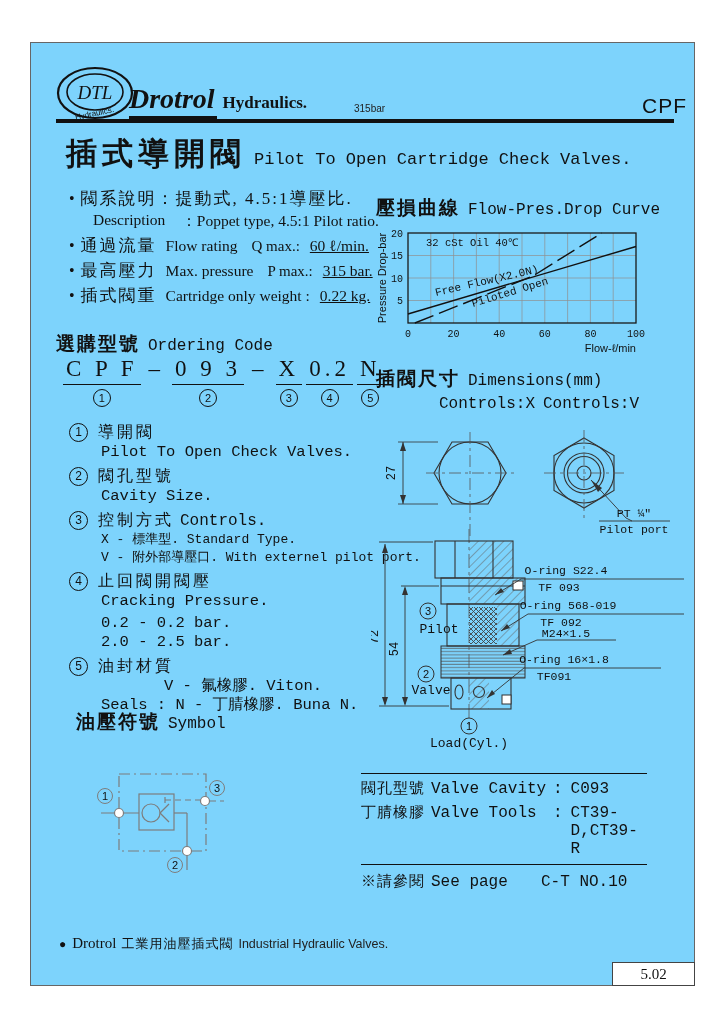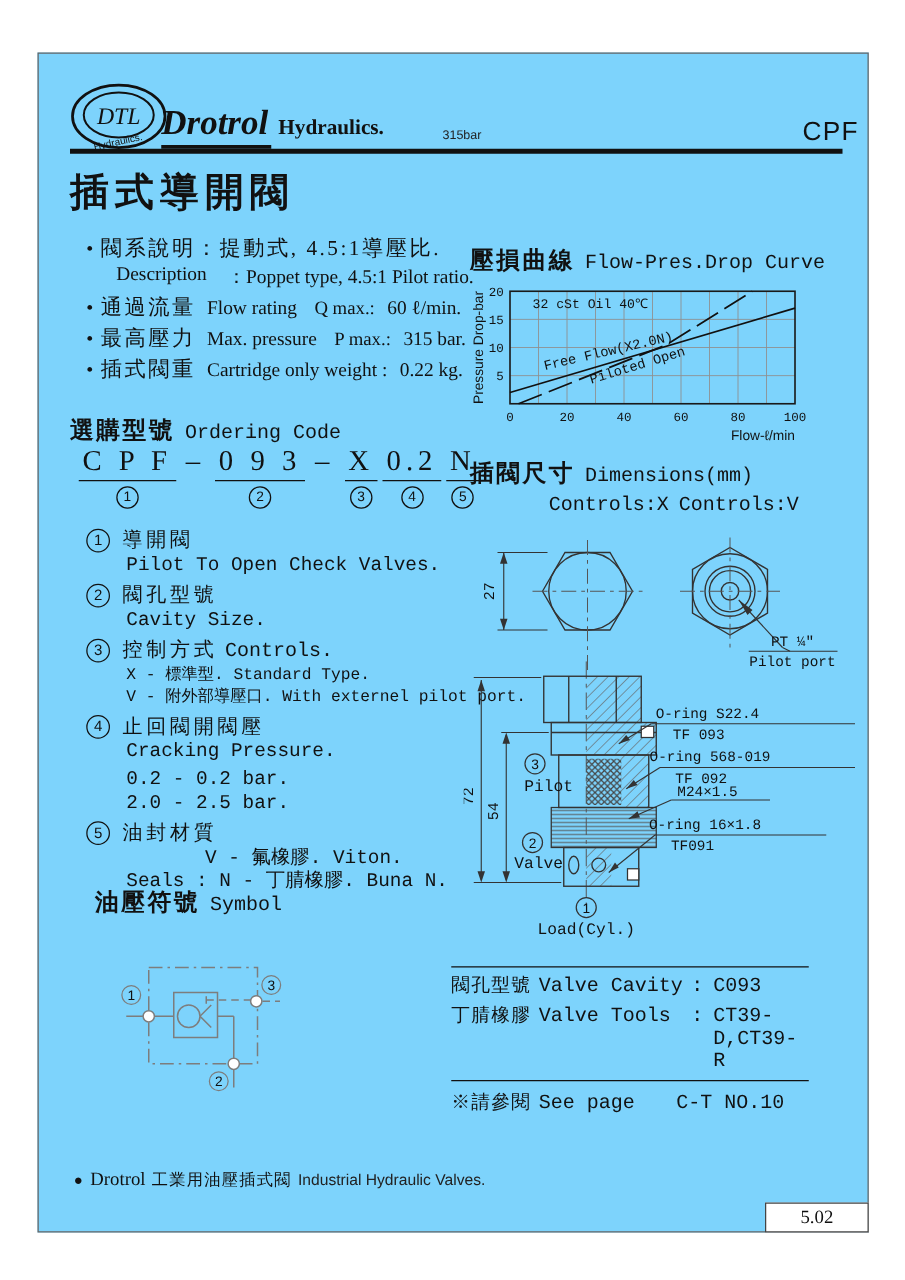--- a/index.html
+++ b/index.html
@@ -10,31 +10,31 @@
 
   
   .brand-row{left:98px;top:40px;display:flex;align-items:baseline;}
   .brand{font:italic bold 28px "Liberation Serif",serif;border-bottom:3px solid #111;padding:0 2px 1px 0;}
   .brand-suffix{font:bold 17px "Liberation Serif",serif;margin-left:6px;}
   .center-note{left:323px;top:60px;font:10px "Liberation Sans",sans-serif;color:#222;}
   .product-code{left:611px;top:51px;font:21px "Liberation Sans",sans-serif;letter-spacing:1px;}
   .head-rule{left:25px;top:76px;width:618px;height:4px;background:#111;}
 
   
-  .main-title{left:25px;top:90px;display:flex;align-items:baseline;}
+  .main-title{left:35px;top:90px;display:flex;align-items:baseline;}
   .title-zh{font-size:31px;letter-spacing:5px;font-weight:bold;}
   .title-en{font:17px "Liberation Mono",monospace;margin-left:8px;}
 
   
   .spec{left:38px;display:flex;align-items:baseline;white-space:nowrap;}
   .spec .bullet{font-size:16px;margin-right:6px;}
   .spec .zh{font-size:17px;letter-spacing:2px;}
   .spec .en{font-size:15.5px;margin-left:9px;}
   .spec .sym{font-size:15px;margin-left:14px;}
-  .spec .val{font-size:15.5px;margin-left:10px;}
+  .spec .val{font-size:15.5px;margin-left:10px;text-decoration:underline;}
   .spec-sub{left:62px;font-size:15.5px;}
 
   
   .sec-head{display:flex;align-items:baseline;white-space:nowrap;}
   .sec-zh{font-size:19px;font-weight:bold;letter-spacing:2px;}
   .sec-en{font:16px "Liberation Mono",monospace;margin-left:8px;}
 
   
   .code-line{left:32px;top:313px;display:flex;align-items:flex-start;}
   .seg{display:flex;flex-direction:column;align-items:center;margin-right:12px;}
@@ -104,20 +104,21 @@
   <div class="abs brand-row">
     <span class="brand">Drotrol</span>
     <span class="brand-suffix">Hydraulics.</span>
   </div>
   <div class="abs center-note">315bar</div>
   <div class="abs product-code">CPF</div>
   <div class="abs head-rule"></div>
 
   <div class="abs main-title">
     <span class="title-zh">插式導開閥</span>
+    <span class="title-en">Pilot To Open Cartridge Check Valves.</span>
   </div>
 
   <div class="abs spec" style="top:144px">
     <span class="bullet">•</span>
     <span class="zh">閥系說明：提動式, 4.5:1導壓比.</span>
   </div>
   <div class="abs spec-sub" style="top:168px;display:flex">
     <span>Description</span>
     <span style="margin-left:16px">：Poppet type, 4.5:1 Pilot ratio.</span>
   </div>

